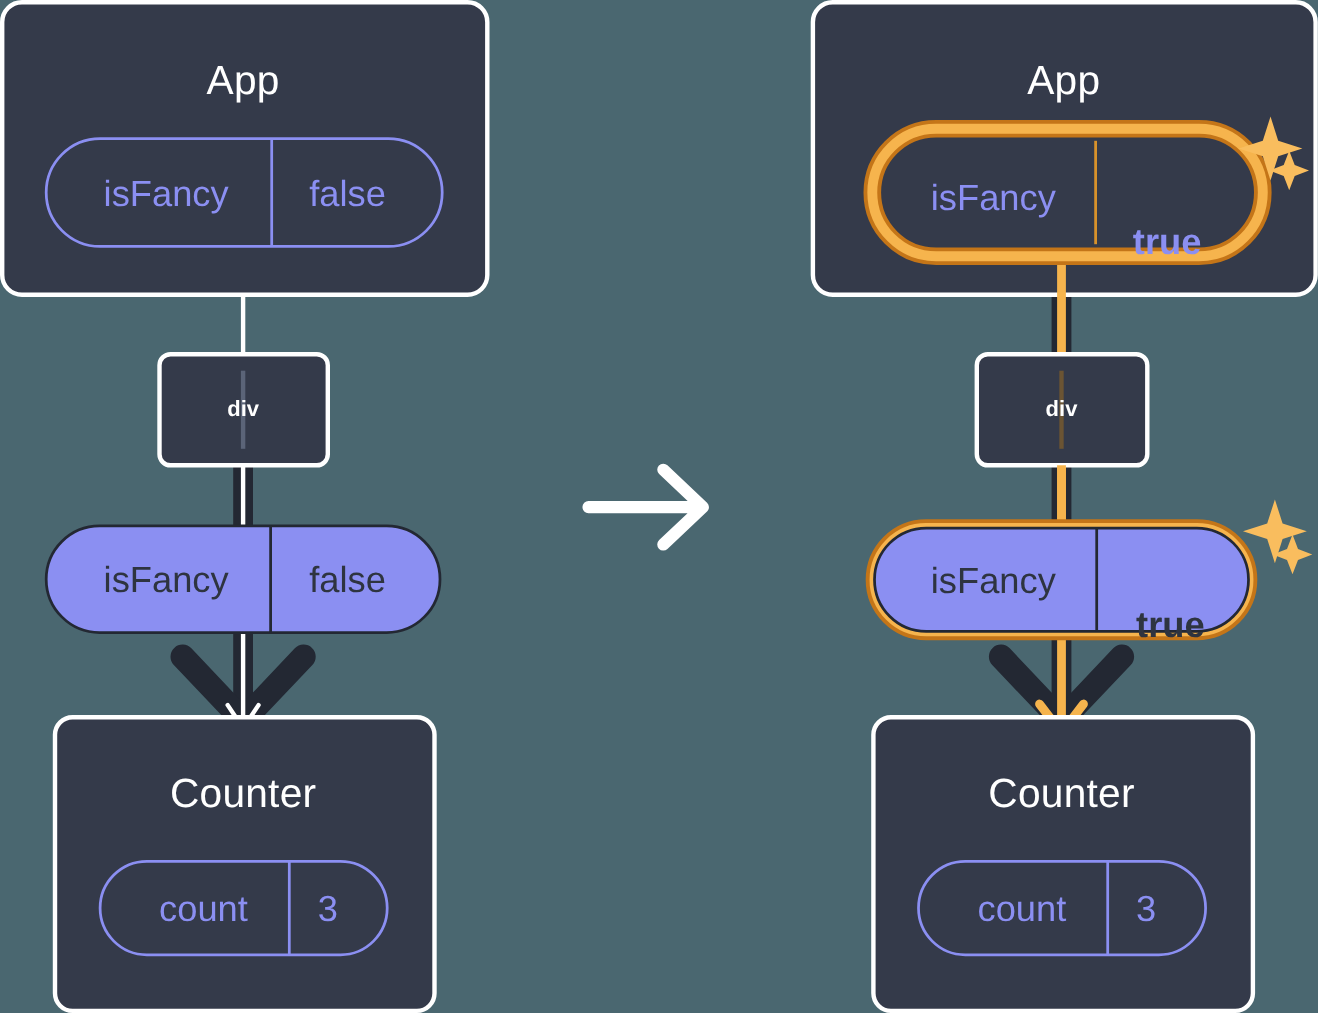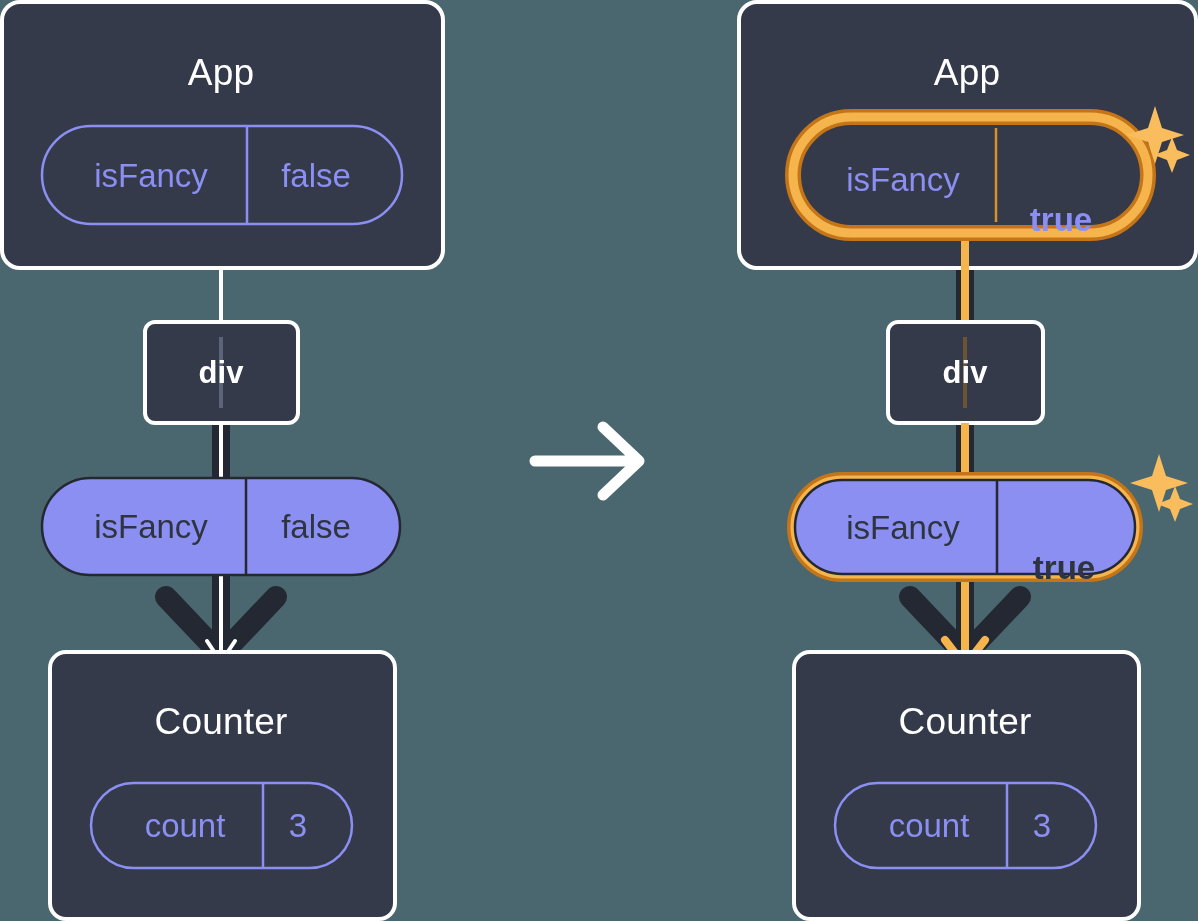--- a/index.html
+++ b/index.html
@@ -33,21 +33,21 @@
     pointer-events: none;
   }
   .comp-title {
     color: #ffffff;
     font-size: 37px;
     letter-spacing: .2px;
     transform: translate(-50%, -50%);
   }
   .tag-title {
     color: #ffffff;
-    font-size: 31px;
+    font-size: 20px;
     font-weight: bold;
     transform: translate(-50%, -50%);
   }
   .pill-label-outline {
     color: #8b8ff2;
     font-size: 33px;
     transform: translate(-50%, -50%);
   }
   .pill-label-solid {
     color: #2e3440;

